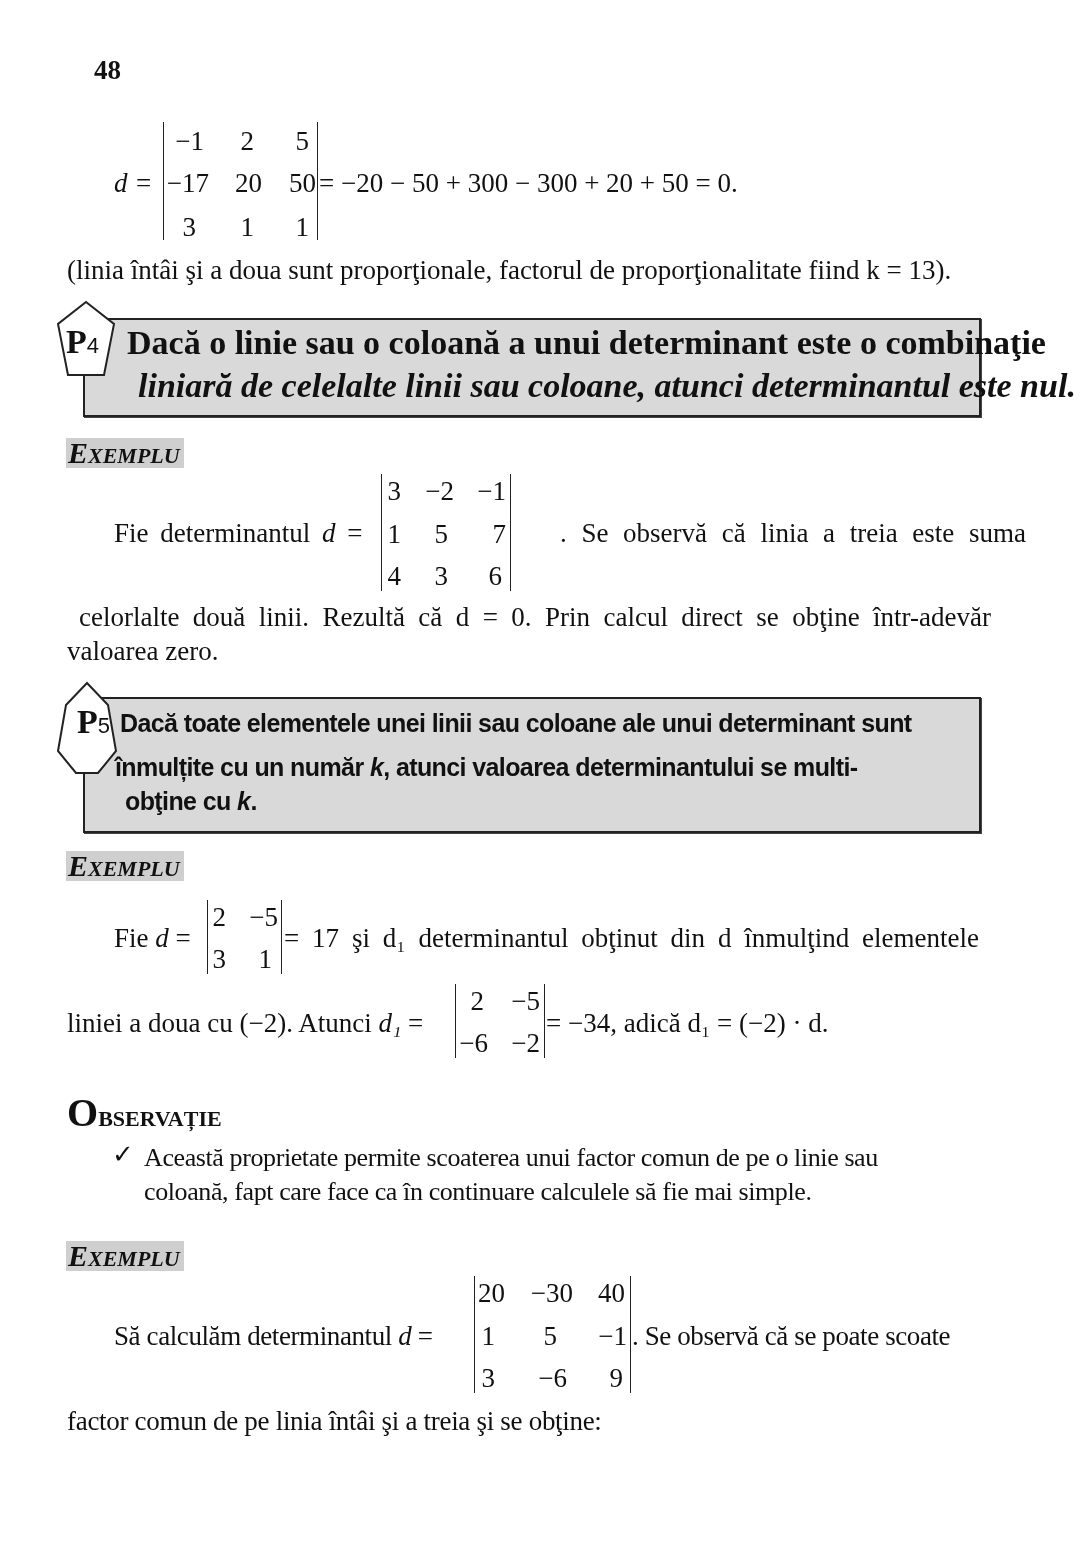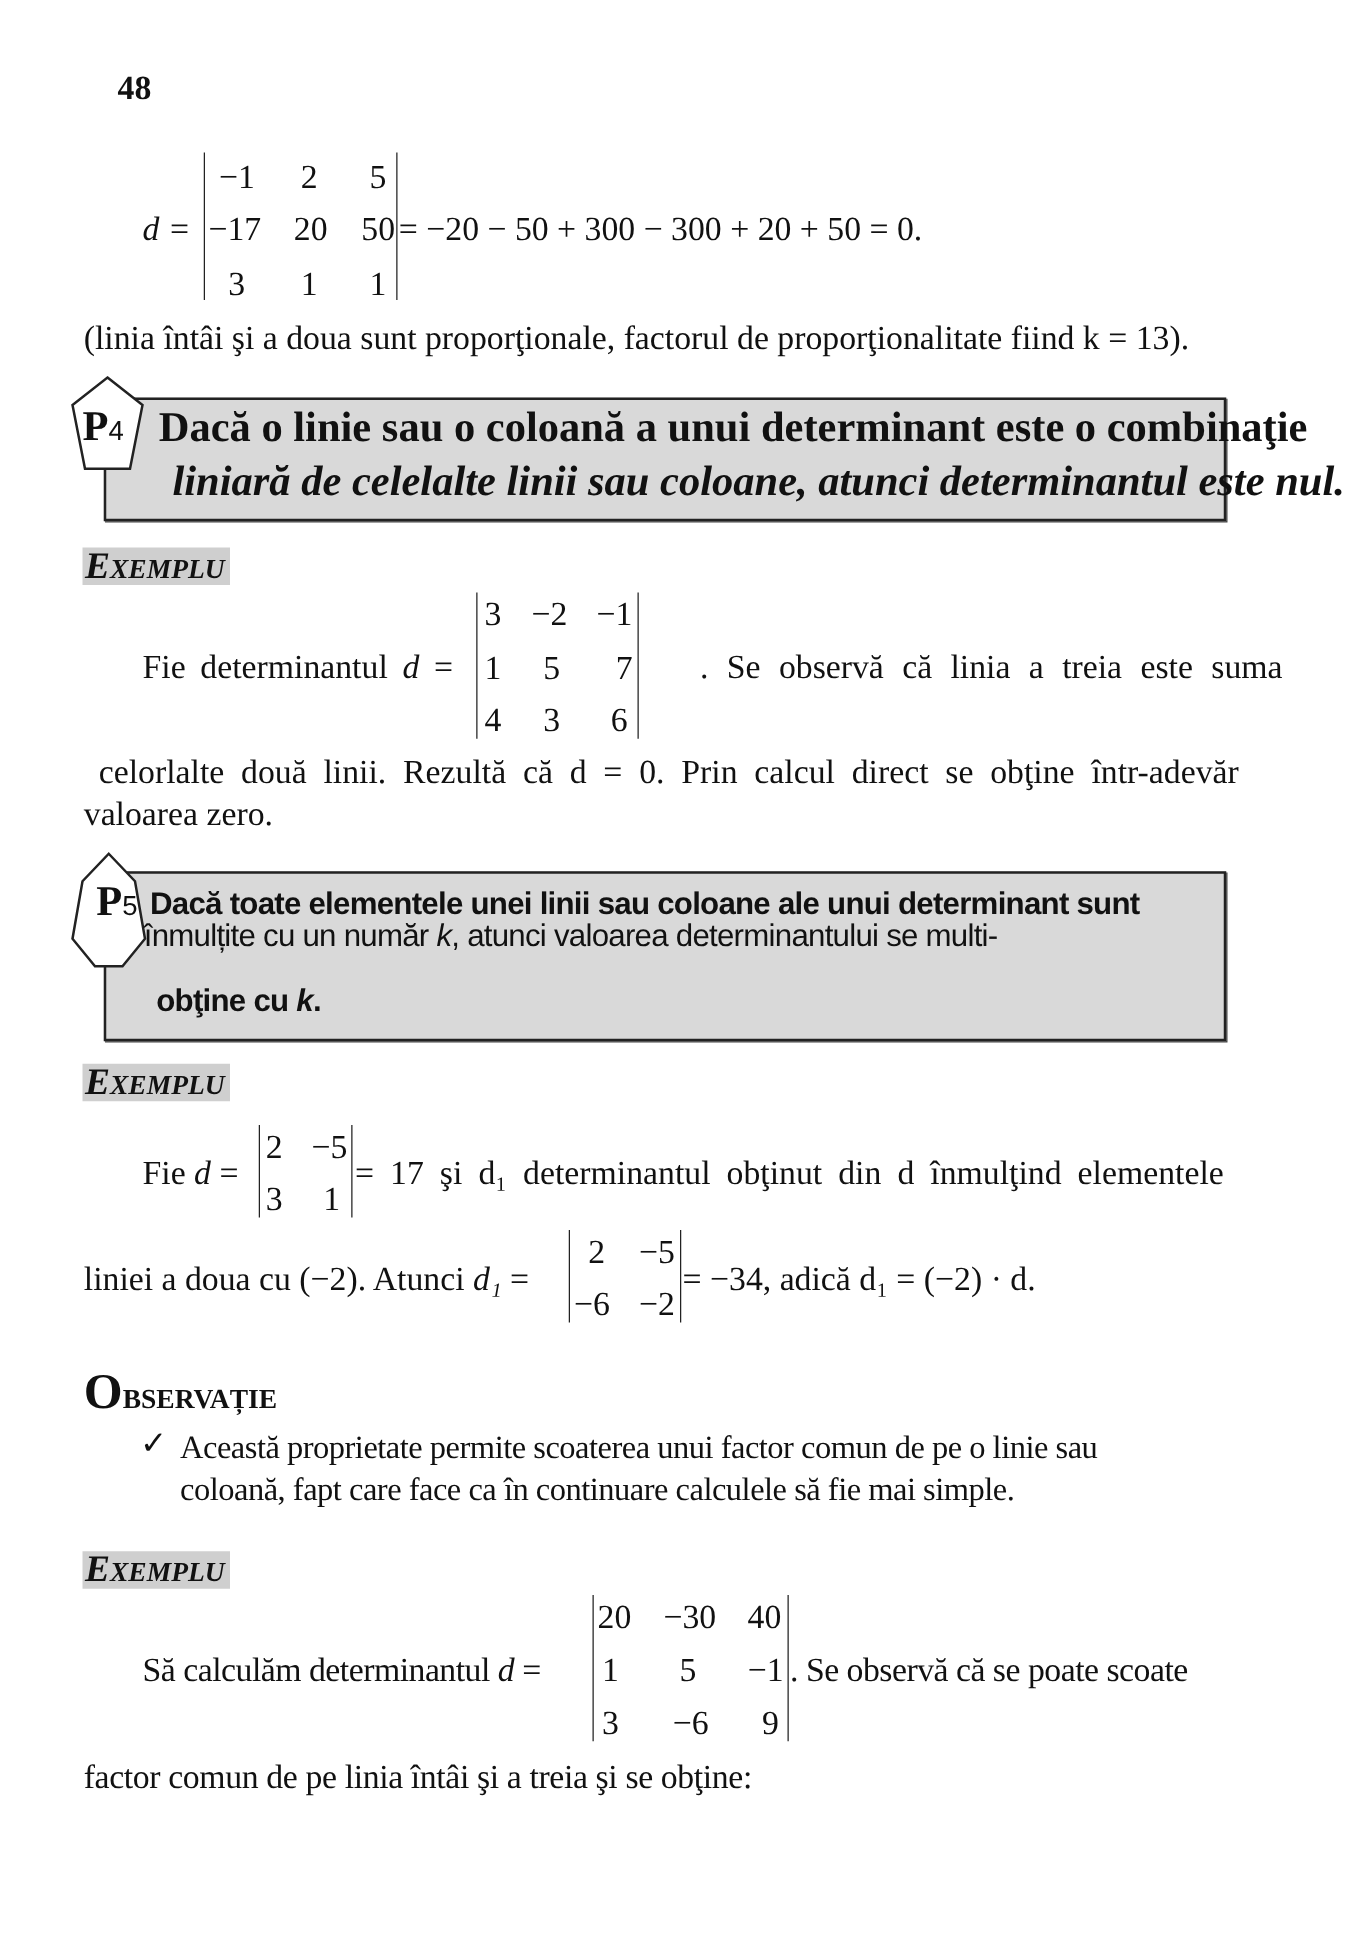--- a/index.html
+++ b/index.html
@@ -87,21 +87,21 @@
 <div class="line" style="left:67px; top:638px;">valoarea zero.</div>
 
 <div class="box" style="left:83px; top:697px; width:894px; height:132px;"></div>
 <svg class="pent" style="left:56px; top:681px;" width="62" height="96" viewBox="0 0 62 96">
   <polygon points="31,2 52,24 60,70 42,92 20,92 2,70 10,24" fill="#fff" stroke="#222" stroke-width="2"></polygon>
 </svg>
 <div class="line" style="left:65px; top:705px; font-weight:bold; font-size:34px;margin-left:12px;">
   <span>P</span><span style="font-size:22px; font-weight:normal; font-family:'Liberation Sans',sans-serif;">5</span>
 </div>
 <div class="box-text narrow" style="left:120px; top:702px; font-weight:bold;">Dacă toate elementele unei linii sau coloane ale unui determinant sunt</div>
-<div class="box-text narrow" style="left:115px; top:728px; font-weight:normal;">
+<div class="box-text narrow" style="left:115px; top:746px; font-weight:bold;">
   <span>înmulțite cu un număr </span><span class="it">k</span><span>, atunci valoarea determinantului se multi-</span>
 </div>
 <div class="box-text narrow" style="left:125px; top:780px; font-weight:bold;">
   <span>obţine cu </span><span class="it">k</span><span>.</span>
 </div>
 
 <div class="ex-label" style="top:851px;">
   <span class="ex-big">E</span><span class="ex-small">XEMPLU</span>
 </div>
 <div class="line" style="left:114px; top:925px;">

